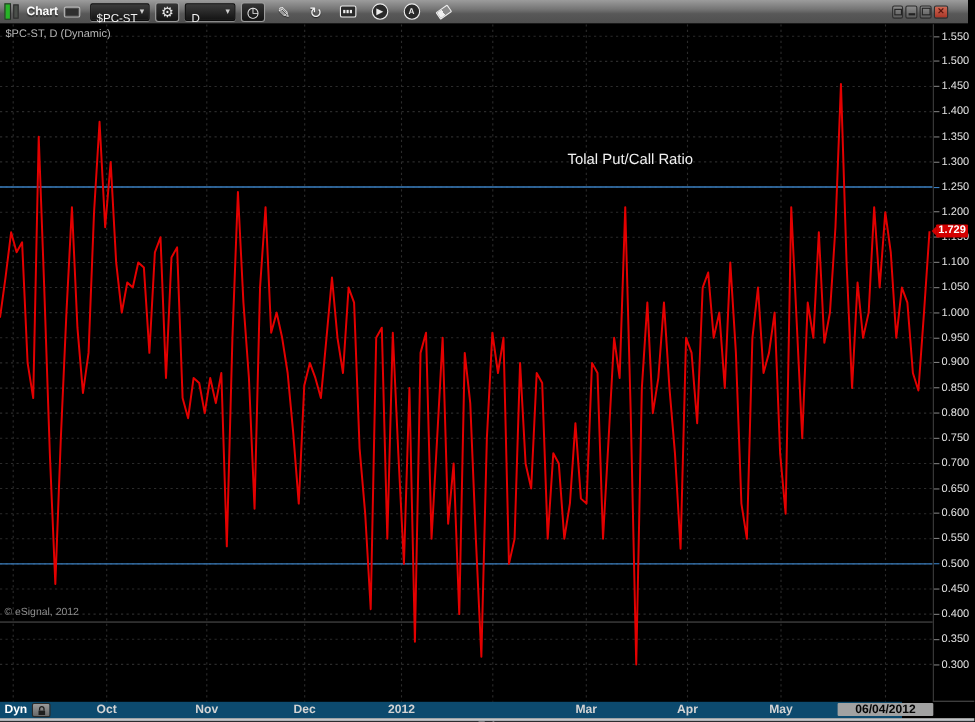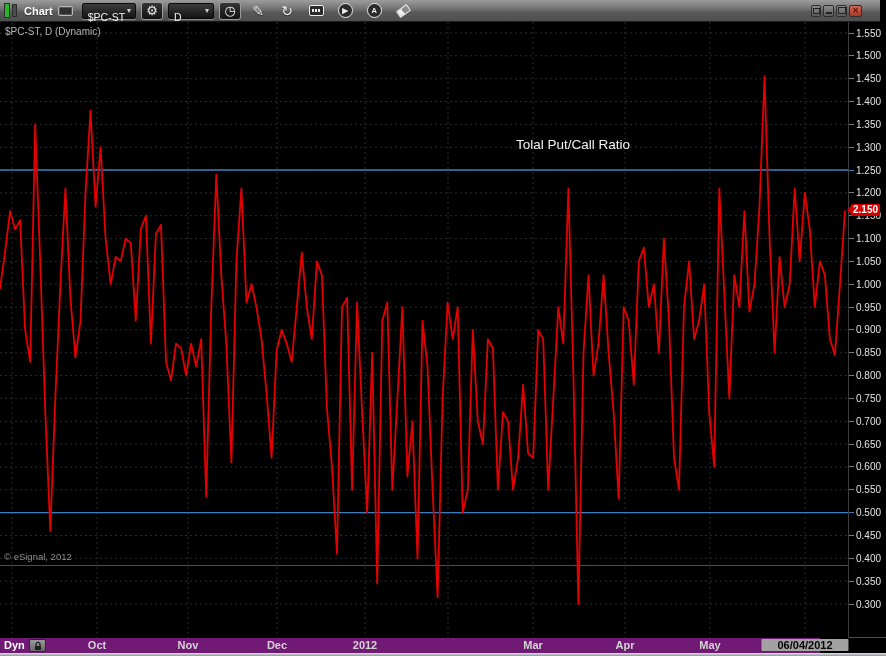--- a/index.html
+++ b/index.html
@@ -88,21 +88,21 @@
   .price-badge{
     position:absolute;left:2px;z-index:5;background:#d40000;color:#fff;
     font-size:10px;font-weight:bold;line-height:12px;padding:0 2px;border-radius:1px;
   }
   .price-badge::before{
     content:"";position:absolute;left:-4px;top:2px;
     border-top:4px solid transparent;border-bottom:4px solid transparent;border-right:4px solid #d40000;
   }
   
   .xaxis{
-    position:absolute;left:0;top:638px;width:820px;height:15px;background:#701a75;
+    position:absolute;left:0;top:638px;width:820px;height:15px;background:#0c4a6e;
   }
   .dyn{position:absolute;left:4px;top:1px;font-size:11px;font-weight:bold;color:#fff;}
   .dynbtn{
     position:absolute;left:29px;top:1px;width:17px;height:13px;box-sizing:border-box;
     border:1px solid #2a2a2a;border-radius:2px;background:linear-gradient(#9a9a9a,#676767);
     padding:0;display:flex;align-items:center;justify-content:center;cursor:default;
   }
   .xlabel{
     position:absolute;top:1px;transform:translateX(-50%);
     font-size:11px;font-weight:bold;color:#d4d4d4;white-space:nowrap;
@@ -218,21 +218,21 @@
       <line x1="0" y1="490.6" x2="848" y2="490.6" stroke="#3a7fc1" stroke-width="1.3"></line>
       <polyline points="0.0,266.8 5.0,230.3 10.1,189.2 15.1,207.4 20.1,198.3 25.1,307.9 30.2,339.9 35.2,102.4 40.2,239.4 45.3,390.1 50.3,508.9 55.3,376.4 60.4,262.2 65.4,166.3 70.4,275.9 75.4,335.3 80.5,298.8 85.5,170.9 90.5,88.7 95.6,184.6 100.6,125.2 105.6,216.6 110.7,262.2 115.7,234.8 120.7,239.4 125.7,216.6 130.8,221.1 135.8,298.8 140.8,207.4 145.9,193.7 150.9,321.6 155.9,212.0 161.0,202.9 166.0,339.9 171.0,358.2 176.0,321.6 181.1,326.2 186.1,353.6 191.1,321.6 196.2,344.5 201.2,317.1 206.2,474.7 211.3,285.1 216.3,152.6 221.3,253.1 226.3,321.6 231.4,440.4 236.4,239.4 241.4,166.3 246.5,280.5 251.5,262.2 256.5,285.1 261.5,317.1 266.6,371.9 271.6,435.8 276.6,328.5 281.7,307.9 286.7,321.6 291.7,339.9 296.8,285.1 301.8,230.3 306.8,285.1 311.8,317.1 316.9,239.4 321.9,253.1 326.9,385.6 332.0,445.0 337.0,531.8 342.0,285.1 347.1,275.9 352.1,467.8 357.1,280.5 362.1,390.1 367.2,490.6 372.2,330.8 377.2,561.4 382.3,298.8 387.3,280.5 392.3,467.8 397.4,376.4 402.4,285.1 407.4,454.1 412.4,399.3 417.5,536.3 422.5,298.8 427.5,344.5 432.6,467.8 437.6,575.1 442.6,376.4 447.6,280.5 452.7,317.1 457.7,285.1 462.7,490.6 467.8,467.8 472.8,307.9 477.8,399.3 482.9,422.1 487.9,317.1 492.9,326.2 497.9,467.8 503.0,390.1 508.0,399.3 513.0,467.8 518.1,435.8 523.1,362.7 528.1,431.3 533.2,435.8 538.2,307.9 543.2,317.1 548.2,467.8 553.3,376.4 558.3,285.1 563.3,321.6 568.4,166.3 573.4,353.6 578.4,582.0 583.5,330.8 588.5,253.1 593.5,353.6 598.5,321.6 603.6,253.1 608.6,330.8 613.6,390.1 618.7,476.9 623.7,285.1 628.7,298.8 633.8,362.7 638.8,239.4 643.8,225.7 648.8,285.1 653.9,262.2 658.9,330.8 663.9,216.6 669.0,298.8 674.0,435.8 679.0,467.8 684.0,285.1 689.1,239.4 694.1,317.1 699.1,298.8 704.2,262.2 709.2,390.1 714.2,445.0 719.3,166.3 724.3,271.4 729.3,376.4 734.3,253.1 739.4,285.1 744.4,189.2 749.4,289.6 754.5,262.2 759.5,184.6 764.5,54.4 769.6,216.6 774.6,330.8 779.6,234.8 784.6,285.1 789.7,262.2 794.7,166.3 799.7,239.4 804.8,170.9 809.8,207.4 814.8,285.1 819.9,239.4 824.9,253.1 829.9,317.1 834.9,333.0 840.0,262.2 845.0,188.2" fill="none" stroke="#e30000" stroke-width="1.8" stroke-linejoin="round"></polyline>
     </svg>
   <div class="instr">$PC-ST, D (Dynamic)</div>
   <div class="annot">Tolal Put/Call Ratio</div>
   <div class="copyr">© eSignal, 2012</div>
 </div>
 
 <div class="yaxis" id="y-axis">
   <div class="price-badge" id="price-badge" style="top: 182px;">
-    <span>2.150</span>
+    <span>1.729</span>
   </div>
 <div class="ytick" style="top: 6px;"><span class="dash"></span>1.550</div>
     <div class="ytick" style="top: 28px;"><span class="dash"></span>1.500</div>
     <div class="ytick" style="top: 51px;"><span class="dash"></span>1.450</div>
     <div class="ytick" style="top: 74px;"><span class="dash"></span>1.400</div>
     <div class="ytick" style="top: 97px;"><span class="dash"></span>1.350</div>
     <div class="ytick" style="top: 120px;"><span class="dash"></span>1.300</div>
     <div class="ytick" style="top: 143px;"><span class="dash" style="background: rgb(58, 127, 193);"></span>1.250</div>
     <div class="ytick" style="top: 165px;"><span class="dash"></span>1.200</div>
     <div class="ytick" style="top: 188px;"><span class="dash"></span>1.150</div>

